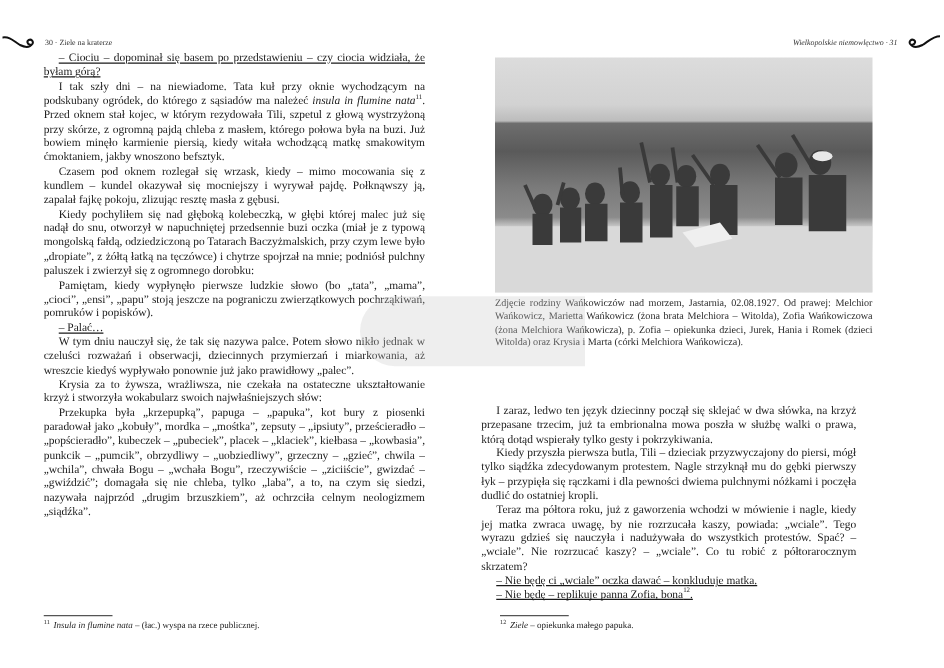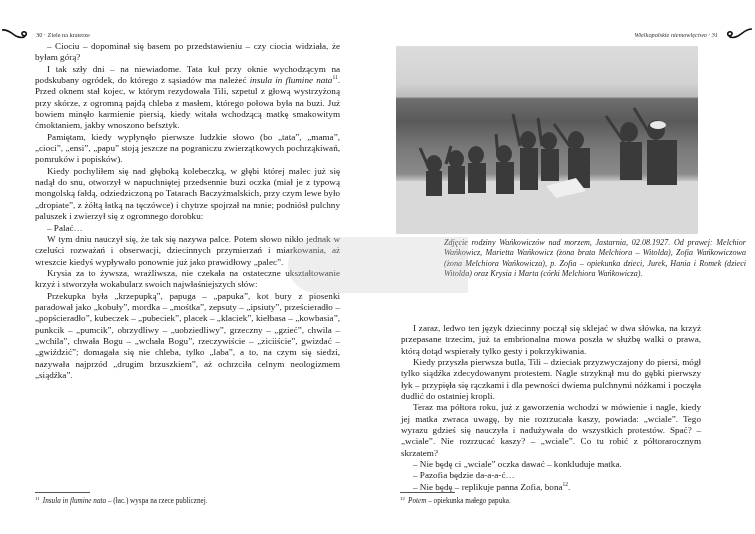--- a/index.html
+++ b/index.html
@@ -24,24 +24,24 @@
   .left .running-head { left: 2px; }
   .right .running-head { right: 2px; font-style: italic; }
   .ornament { display: inline-block; width: 30px; height: 14px; }
 
   .text-block {
     position: absolute;
     font-size: 9.15px; line-height: 11.35px;
     text-align: justify;
   }
   .left .text-block { left: 35px; top: 41px; width: 305px; }
-  .right .text-block { left: 24px; top: 323px; width: 300px; }
+  .right .text-block { left: 8px; top: 323px; width: 300px; }
 
   .text-block p { margin: 0; text-indent: 12px; }
-  .text-block p.dialog { text-indent: 12px; }
+  .text-block p.dialog { text-indent: 12px; text-decoration: underline; }
   .text-block i { font-style: italic; }
   sup.fn { font-size: 5.5px; vertical-align: super; line-height: 0; }
 
   .footnote-rule {
     position: absolute; height: 1px; width: 55px; background: #555;
   }
   .left .footnote-rule { left: 35px; top: 492px; }
   .right .footnote-rule { left: 23px; top: 492px; }
   .footnote {
     position: absolute; font-size: 7.2px; color: #222; white-space: nowrap;
@@ -56,22 +56,22 @@
     background: linear-gradient(to bottom,
       #dcdcdc 0%, #d2d2d2 20%, #bcbcbc 27%,
       #6e6e6e 28%, #5a5a5a 40%, #7a7a7a 55%, #8b8b8b 68%,
       #c9c9c9 72%, #e2e2e2 85%, #d8d8d8 100%);
     filter: grayscale(1);
   }
   .photo svg { position: absolute; inset: 0; }
 
   .caption {
     position: absolute; left: 19px; top: 238px; width: 302px;
-    font-size: 8.1px; line-height: 10.3px; font-style: italic;
-    text-align: justify; color: #2a2a2a; margin-left: 48px;
+    font-size: 8.1px; line-height: 10.3px; 
+    text-align: justify; color: #2a2a2a;
   }
 
   .watermark {
     position: absolute; left: 288px; top: 237px; width: 180px; height: 56px;
     background: rgba(200,200,200,0.30);
     border-radius: 28px 0 0 28px;
     pointer-events: none;
   }
 </style>
 </head>
@@ -83,22 +83,23 @@
     <div class="running-head">
       <svg class="ornament" viewBox="0 0 30 14">
         <path d="M0 3 C6 2, 9 6, 14 9 C18 11, 22 11, 24 8 C25 6, 23 4, 21 5 C19 6, 20 9, 23 9" fill="none" stroke="#111" stroke-width="1.6" stroke-linecap="round"></path>
       </svg>
       <span>30 · Ziele na kraterze</span>
     </div>
 
     <div class="text-block">
       <p class="dialog">– Ciociu – dopominał się basem po przedstawieniu – czy ciocia widziała, że byłam górą?</p>
       <p><span>I tak szły dni – na niewiadome. Tata kuł przy oknie wychodzącym na podskubany ogródek, do którego z sąsiadów ma należeć </span><i>insula in flumine nata</i><sup class="fn">11</sup><span>. Przed oknem stał kojec, w którym rezydowała Tili, szpetul z głową wystrzyżoną przy skórze, z ogromną pajdą chleba z masłem, którego połowa była na buzi. Już bowiem minęło karmienie piersią, kiedy witała wchodzącą matkę smakowitym ćmoktaniem, jakby wnoszono befsztyk.</span></p>
+      <p>Czasem pod oknem rozlegał się wrzask, kiedy – mimo mocowania się z kundlem – kundel okazywał się mocniejszy i wyrywał pajdę. Połknąwszy ją, zapalał fajkę pokoju, zlizując resztę masła z gębusi.</p>
+      <p>Kiedy pochyliłem się nad głęboką kolebeczką, w głębi której malec już się nadął do snu, otworzył w napuchniętej przedsennie buzi oczka (miał je z typową mongolską fałdą, odziedziczoną po Tatarach Baczyżmalskich, przy czym lewe było „dropiate”, z żółtą łatką na tęczówce) i chytrze spojrzał na mnie; podniósł pulchny paluszek i zwierzył się z ogromnego dorobku:</p>
       <p>Pamiętam, kiedy wypłynęło pierwsze ludzkie słowo (bo „tata”, „mama”, „cioci”, „ensi”, „papu” stoją jeszcze na pograniczu zwierzątkowych pochrząkiwań, pomruków i popisków).</p>
-      <p>Kiedy pochyliłem się nad głęboką kolebeczką, w głębi której malec już się nadął do snu, otworzył w napuchniętej przedsennie buzi oczka (miał je z typową mongolską fałdą, odziedziczoną po Tatarach Baczyżmalskich, przy czym lewe było „dropiate”, z żółtą łatką na tęczówce) i chytrze spojrzał na mnie; podniósł pulchny paluszek i zwierzył się z ogromnego dorobku:</p>
       <p class="dialog">– Palać…</p>
       <p>W tym dniu nauczył się, że tak się nazywa palce. Potem słowo nikło jednak w czeluści rozważań i obserwacji, dziecinnych przymierzań i miarkowania, aż wreszcie kiedyś wypływało ponownie już jako prawidłowy „palec”.</p>
       <p>Krysia za to żywsza, wrażliwsza, nie czekała na ostateczne ukształtowanie krzyż i stworzyła wokabularz swoich najwłaśniejszych słów:</p>
       <p>Przekupka była „krzepupką”, papuga – „papuka”, kot bury z piosenki paradował jako „kobuły”, mordka – „mośtka”, zepsuty – „ipsiuty”, prześcieradło – „popścieradło”, kubeczek – „pubeciek”, placek – „klaciek”, kiełbasa – „kowbasia”, punkcik – „pumcik”, obrzydliwy – „uobziedliwy”, grzeczny – „gzieć”, chwila – „wchila”, chwała Bogu – „wchała Bogu”, rzeczywiście – „ziciiście”, gwizdać – „gwiździć”; domagała się nie chleba, tylko „laba”, a to, na czym się siedzi, nazywała najprzód „drugim brzuszkiem”, aż ochrzciła celnym neologizmem „siądźka”.</p>
     </div>
 
     <div class="footnote-rule"></div>
     <div class="footnote">
       <span class="num">11</span><i>Insula in flumine nata</i><span> – (łac.) wyspa na rzece publicznej.</span>
     </div>
@@ -154,24 +155,23 @@
       </svg>
     </div>
 
     <div class="caption">Zdjęcie rodziny Wańkowiczów nad morzem, Jastarnia, 02.08.1927. Od prawej: Melchior Wańkowicz, Marietta Wańkowicz (żona brata Melchiora – Witolda), Zofia Wańkowiczowa (żona Melchiora Wańkowicza), p. Zofia – opiekunka dzieci, Jurek, Hania i Romek (dzieci Witolda) oraz Krysia i Marta (córki Melchiora Wańkowicza).</div>
 
     <div class="text-block">
       <p>I zaraz, ledwo ten język dziecinny począł się sklejać w dwa słówka, na krzyż przepasane trzecim, już ta embrionalna mowa poszła w służbę walki o prawa, którą dotąd wspierały tylko gesty i pokrzykiwania.</p>
       <p>Kiedy przyszła pierwsza butla, Tili – dzieciak przyzwyczajony do piersi, mógł tylko siądźka zdecydowanym protestem. Nagle strzyknął mu do gębki pierwszy łyk – przypięła się rączkami i dla pewności dwiema pulchnymi nóżkami i poczęła dudlić do ostatniej kropli.</p>
       <p>Teraz ma półtora roku, już z gaworzenia wchodzi w mówienie i nagle, kiedy jej matka zwraca uwagę, by nie rozrzucała kaszy, powiada: „wciale”. Tego wyrazu gdzieś się nauczyła i nadużywała do wszystkich protestów. Spać? – „wciale”. Nie rozrzucać kaszy? – „wciale”. Co tu robić z półtorarocznym skrzatem?</p>
       <p class="dialog">– Nie będę ci „wciale” oczka dawać – konkluduje matka.</p>
-      <p class="dialog">– Pazofia będzie da-a-a-ć…</p>
       <p class="dialog"><span>– Nie będę – replikuje panna Zofia, bona</span><sup class="fn">12</sup><span>.</span></p>
     </div>
 
     <div class="footnote-rule"></div>
     <div class="footnote">
-      <span class="num">12</span><i>Potem</i><span> – opiekunka małego papuka.</span>
+      <span class="num">12</span><i>Ziele</i><span> – opiekunka małego papuka.</span>
     </div>
   </div>
 </div>
 
 <div class="watermark"></div>
 
 </body></html>

